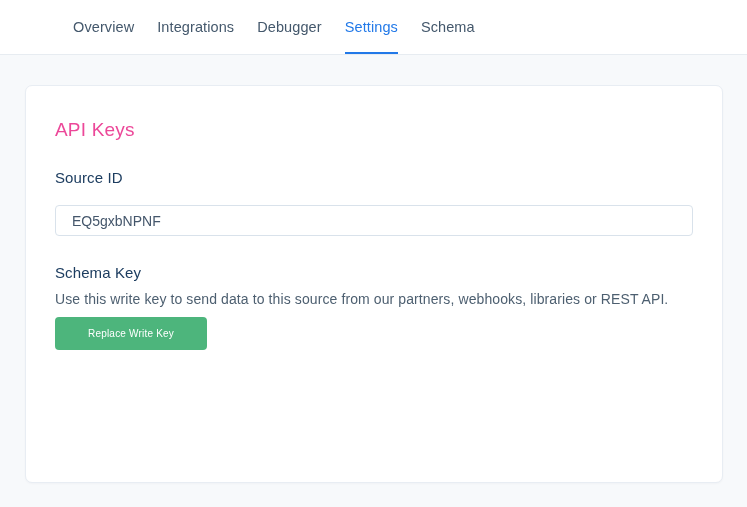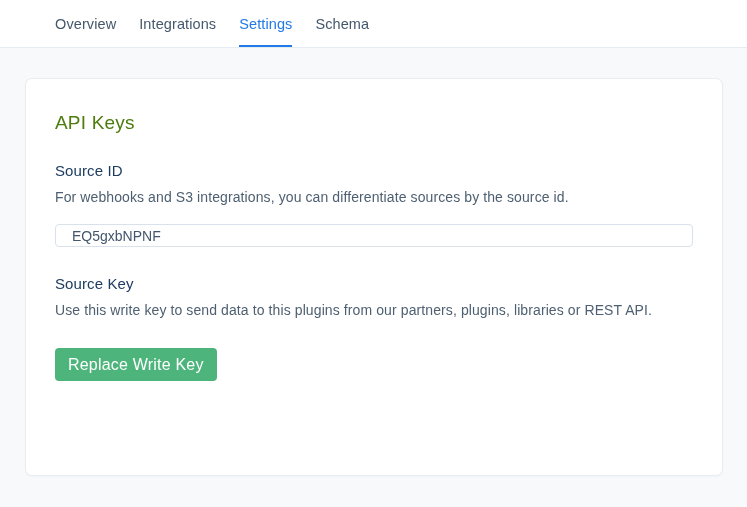--- a/index.html
+++ b/index.html
@@ -7,26 +7,26 @@
   html, body {
     width: 747px;
     height: 507px;
     font-family: "Liberation Sans", sans-serif;
     background: #f7f9fb;
     overflow: hidden;
   }
 
   
   .tabbar {
-    height: 48px;
+    height: 55px;
     background: #ffffff;
     border-bottom: 1px solid #e7ecf1;
     display: flex;
     align-items: stretch;
-    padding-left: 55px;
+    padding-left: 73px;
   }
   .tab {
     display: flex;
     align-items: center;
     margin-right: 23px;
     font-size: 14.5px;
     color: #44586c;
     cursor: pointer;
     border-bottom: 2px solid transparent;
     padding-top: 2px;
@@ -47,88 +47,88 @@
     background: #ffffff;
     border: 1px solid #e8edf3;
     border-radius: 7px;
     box-shadow: 0 1px 2px rgba(20, 40, 60, 0.03);
     padding: 33px 29px 30px 29px;
   }
 
   .card-title {
     font-size: 19px;
     font-weight: 500;
-    color: #4d7c0f;
+    color: #ec4899;
     letter-spacing: 0.2px;
   }
 
   .field-label {
     font-size: 15px;
     font-weight: 400;
     color: #1d3d60;
     margin-top: 28px;
     letter-spacing: 0.1px;
   }
   .field-desc {
     font-size: 14px;
     color: #4d5f70;
     margin-top: 10px;
     letter-spacing: 0.1px;
   }
   .text-input {
     display: block;
     width: 100%;
-    height: 23px;
+    height: 31px;
     margin-top: 19px;
     border: 1px solid #d9e2eb;
     border-radius: 4px;
     background: #ffffff;
     padding: 0 16px;
     font-family: "Liberation Sans", sans-serif;
     font-size: 14px;
     color: #44566b;
     outline: none;
   }
 
   .btn-green {
     display: inline-block;
-    margin-top: 30px;
+    margin-top: 10px;
     height: 33px;
-    padding: 0 13px;
+    padding: 0 33px;
     background: #4db57c;
     border: none;
     border-radius: 4px;
     color: #ffffff;
     font-family: "Liberation Sans", sans-serif;
-    font-size: 16px;
+    font-size: 10px;
     letter-spacing: 0.2px;
     cursor: pointer;
   }
 </style>
 </head>
 <body>
 
 <nav class="tabbar">
   <div class="tab">Overview</div>
   <div class="tab">Integrations</div>
+  <div class="tab">Debugger</div>
   <div class="tab active">Settings</div>
   <div class="tab">Schema</div>
 </nav>
 
 <main class="content">
   <section class="card">
 
     <h2 class="card-title">API Keys</h2>
 
     
     <h3 class="field-label">Source ID</h3>
-    <p class="field-desc">For webhooks and S3 integrations, you can differentiate sources by the source id.</p>
     <input class="text-input" type="text" value="EQ5gxbNPNF" style="">
 
     
-    <h3 class="field-label">Source Key</h3>
-    <p class="field-desc">Use this write key to send data to this plugins from our partners, plugins, libraries or REST API.</p>
+    <h3 class="field-label">Schema Key</h3>
+    <p class="field-desc">Use this write key to send data to this source from our partners, webhooks, libraries or REST API.</p>
 
     
     <button class="btn-green">Replace Write Key</button>
 
   </section>
 </main>
 
 </body></html>

